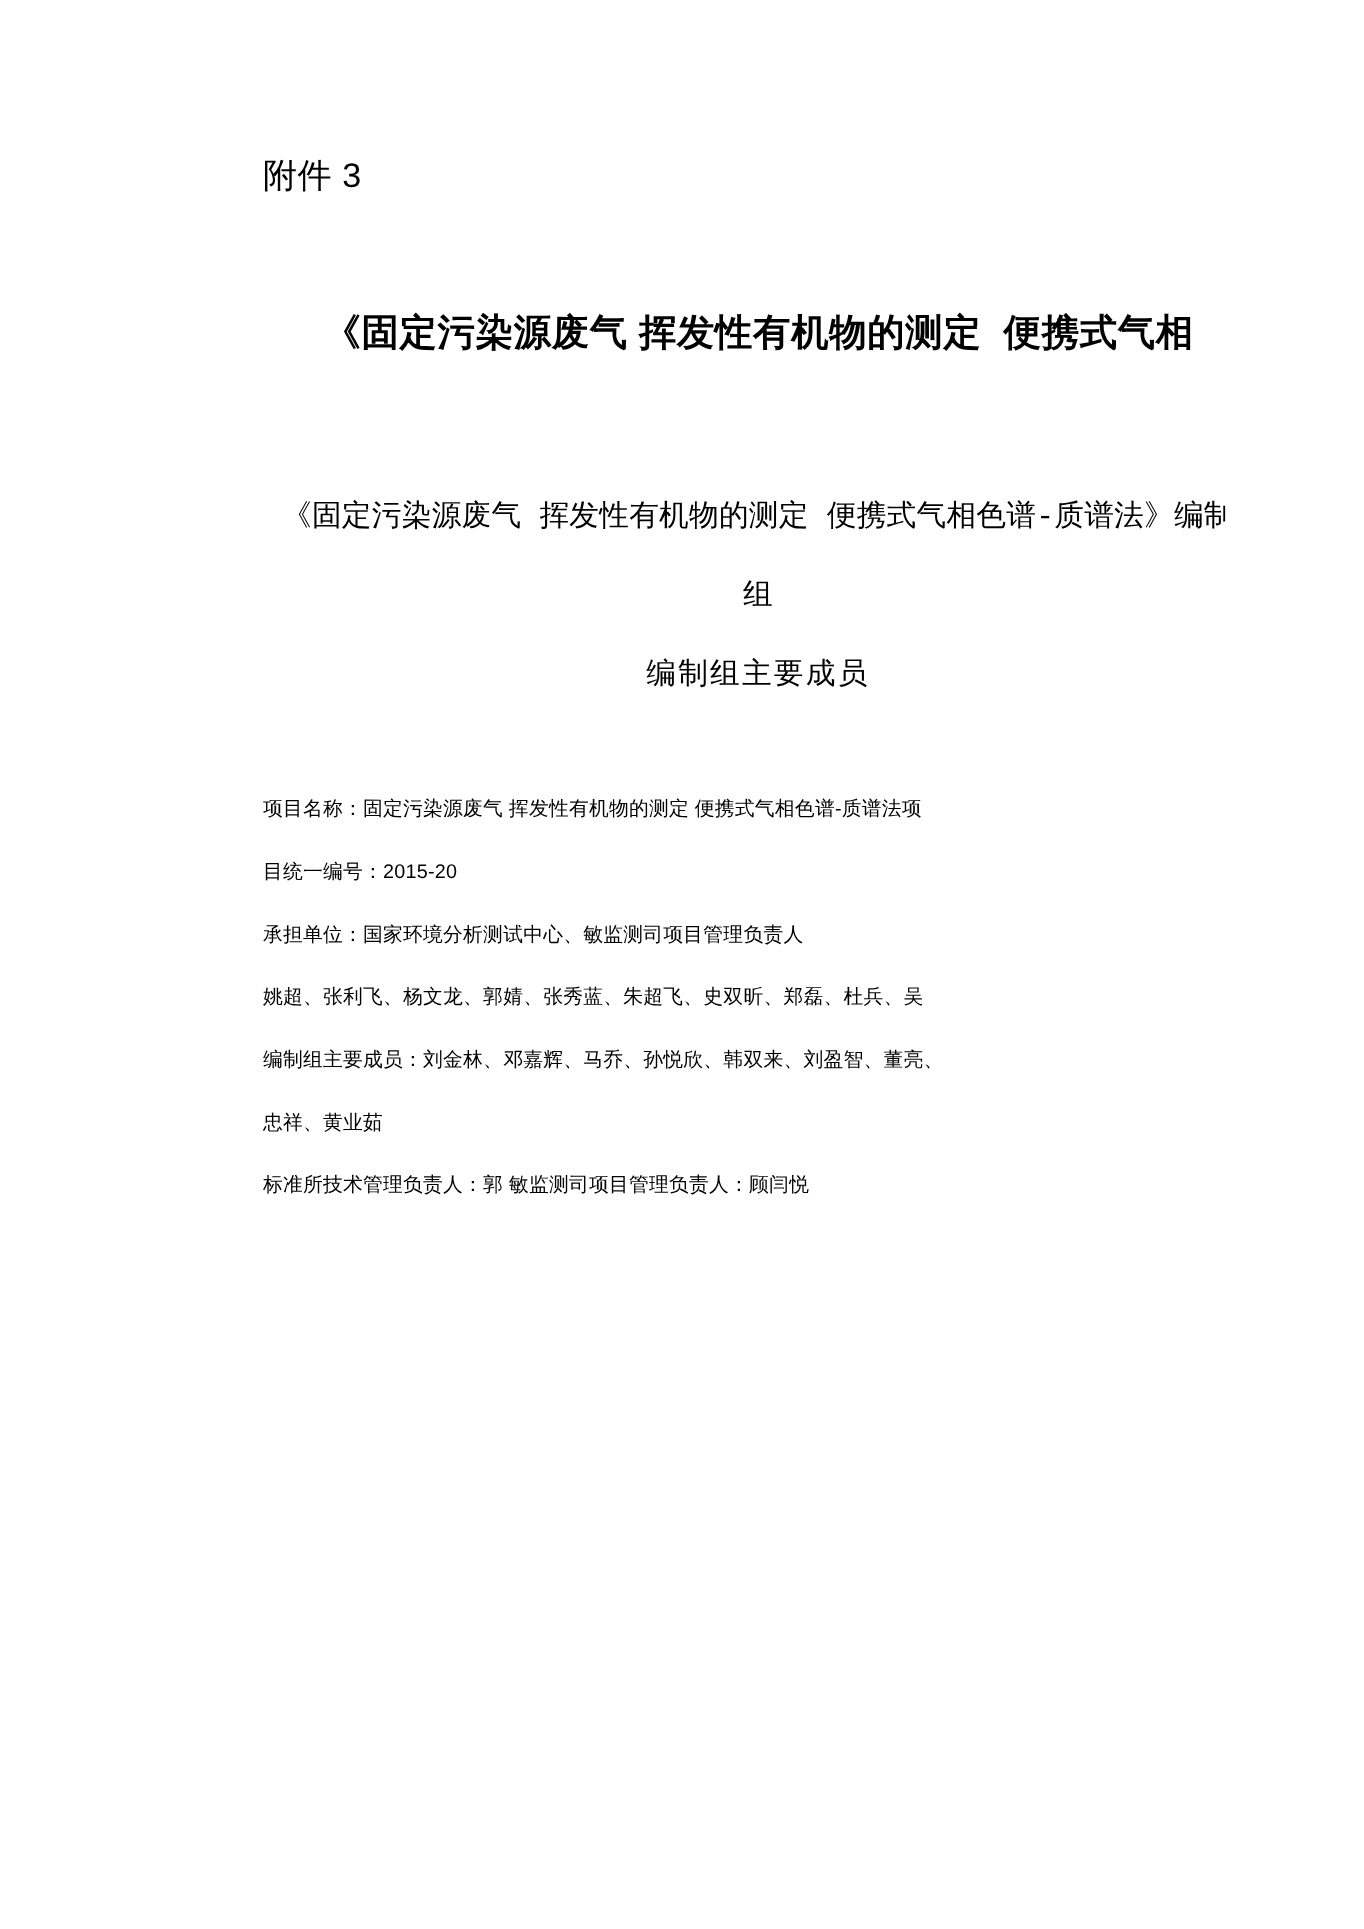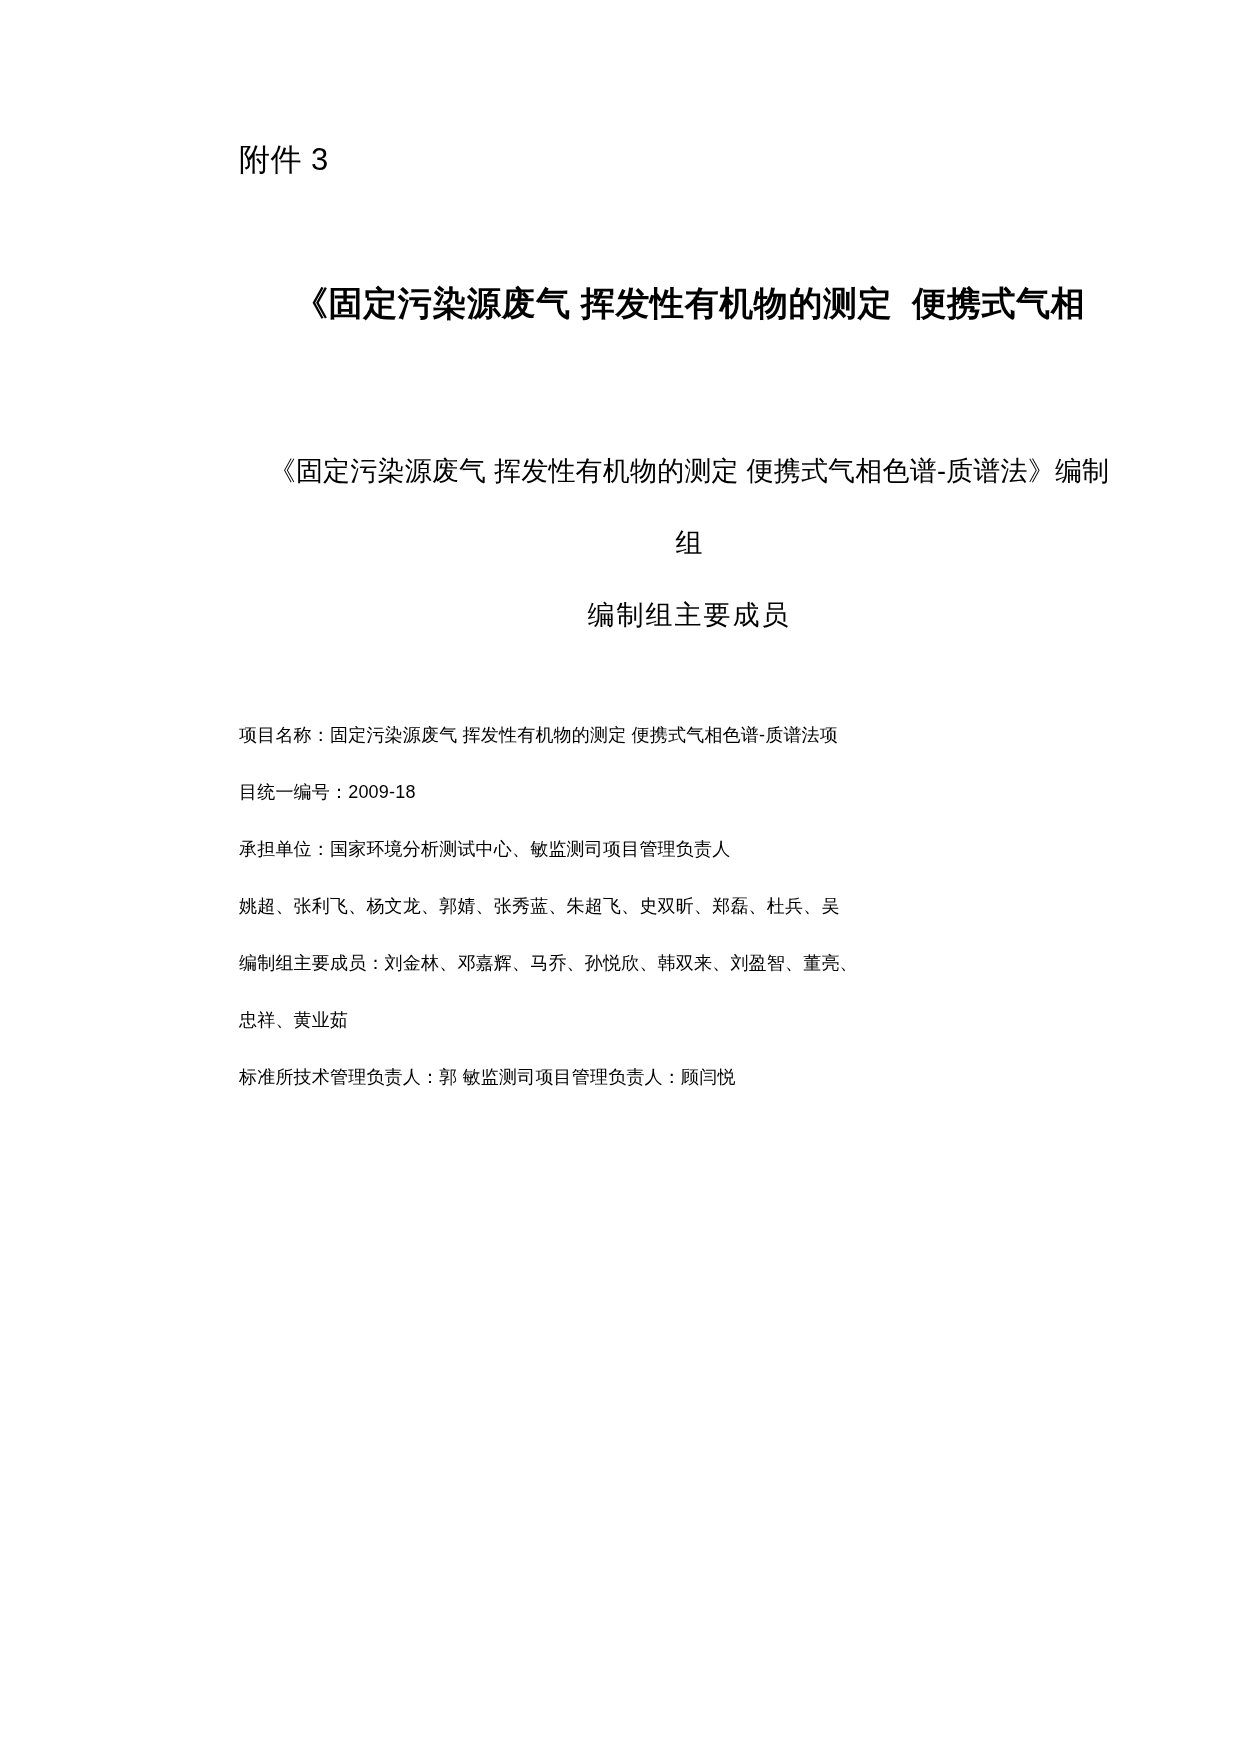--- a/index.html
+++ b/index.html
@@ -54,20 +54,21 @@
   .group-block {
     margin-top: 100px;
     text-align: center;
     font-size: 27px;
     line-height: 72px;
     letter-spacing: 0.2px;
   }
   .group-block .gline {
     display: block;
     white-space: pre;
+    font-family: Liberation Mono, monospace;
   }
   .group-block .gline.gdate {
     letter-spacing: 2px;
   }
 
   
   .info-block {
     margin-top: 56px;
     font-size: 18px;
     line-height: 57px;
@@ -91,21 +92,21 @@
     </div>
 
     <div class="group-block">
       <span class="gline">《固定污染源废气 挥发性有机物的测定 便携式气相色谱-质谱法》编制</span>
       <span class="gline">组</span>
       <span class="gline gdate">编制组主要成员</span>
     </div>
 
     <div class="info-block">
       <span class="iline">项目名称：固定污染源废气 挥发性有机物的测定 便携式气相色谱-质谱法项</span>
-      <span class="iline">目统一编号：2009-18</span>
+      <span class="iline">目统一编号：2015-20</span>
       <span class="iline">承担单位：国家环境分析测试中心、敏监测司项目管理负责人</span>
       <span class="iline">姚超、张利飞、杨文龙、郭婧、张秀蓝、朱超飞、史双昕、郑磊、杜兵、吴</span>
       <span class="iline">编制组主要成员：刘金林、邓嘉辉、马乔、孙悦欣、韩双来、刘盈智、董亮、</span>
       <span class="iline">忠祥、黄业茹</span>
       <span class="iline">标准所技术管理负责人：郭 敏监测司项目管理负责人：顾闫悦</span>
     </div>
 
   </div>
 </div>
 

